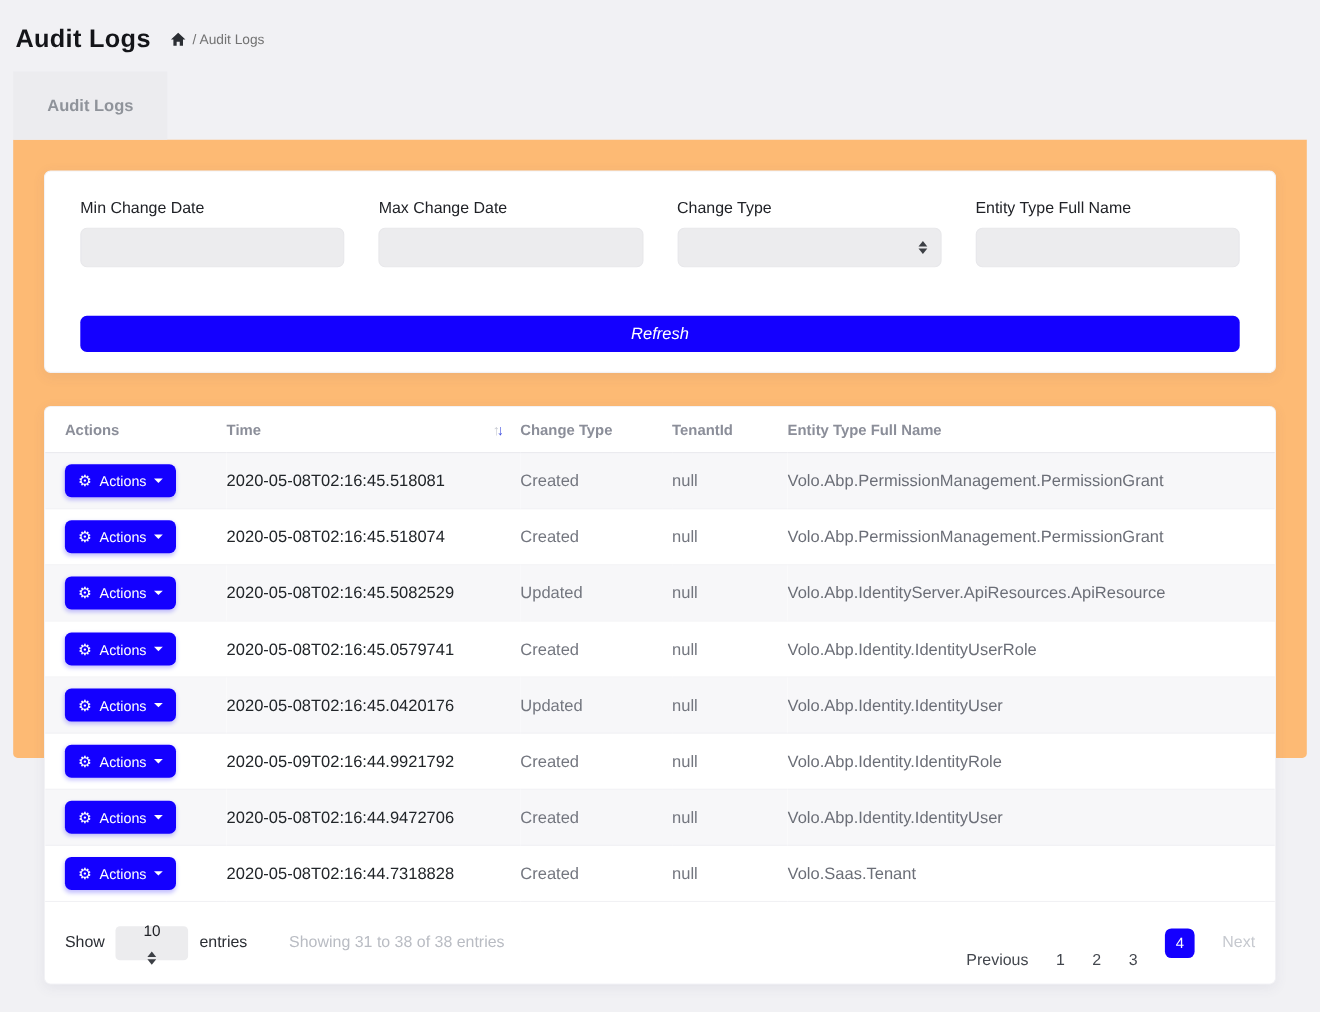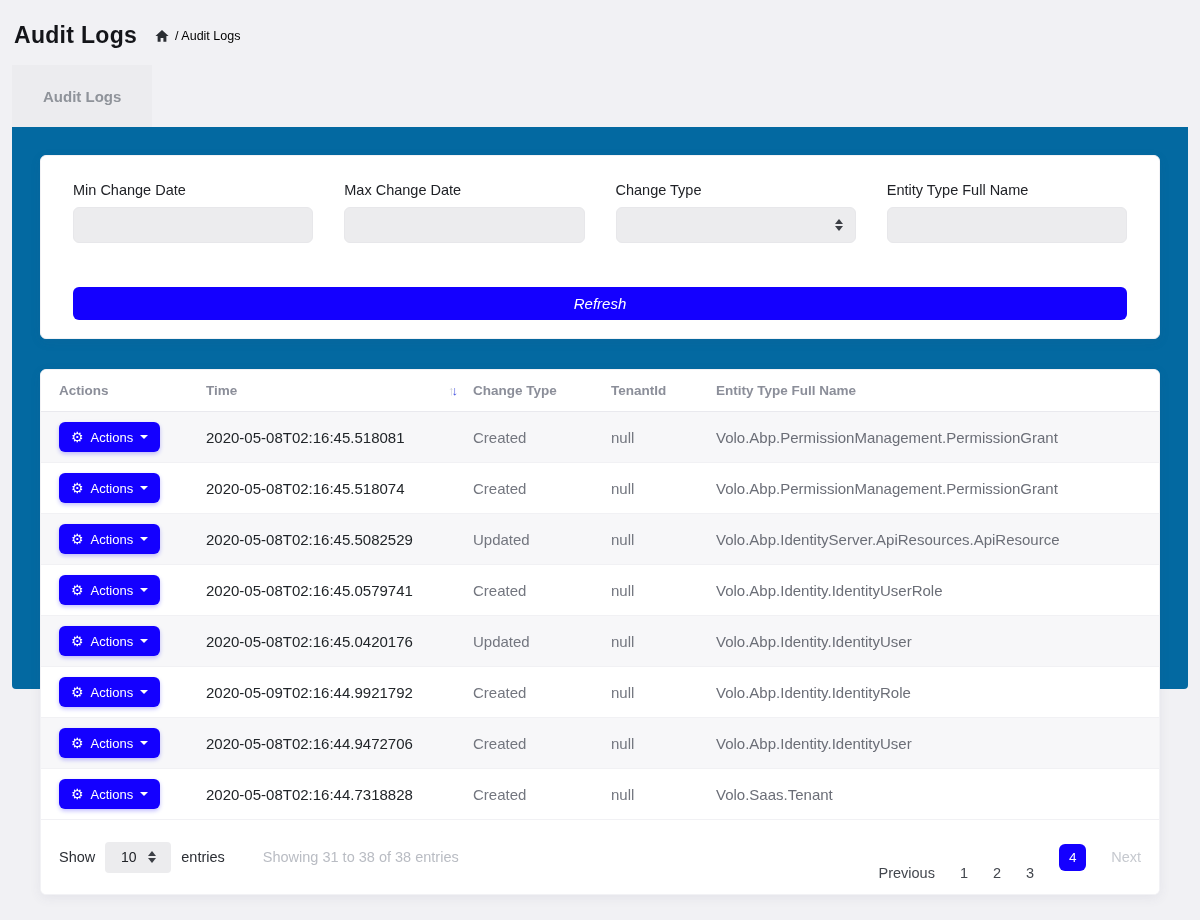--- a/index.html
+++ b/index.html
@@ -7,29 +7,29 @@
   body {
     width:1200px; height:920px;
     background:#f1f1f4;
     font-family:"Liberation Sans", sans-serif;
     overflow:hidden;
     color:#1f2126;
   }
   
   .page-header { display:flex; align-items:center; padding:15px 0 0 14px; height:56px; }
   .page-title { font-size:23px; font-weight:bold; color:#141519; margin:0; letter-spacing:.3px; }
-  .breadcrumb { display:flex; align-items:center; gap:6px; margin-left:18px; font-size:12.5px; color:#000000; }
+  .breadcrumb { display:flex; align-items:center; gap:6px; margin-left:18px; font-size:12.5px; color:#737373; }
   .breadcrumb svg { display:block; }
   
   .tabs { display:flex; margin:9px 0 0 12px; height:62px; }
   .tab { padding:0 31px; display:flex; align-items:center; font-size:15px; font-weight:bold; cursor:pointer; }
   .tab.inactive { background:#ececef; color:#8f939a; }
   .tab.active   { background:#ffffff; color:#1400ff; }
   
-  .panel { margin:0 12px; background:#0369a1; height:562px; padding:28px 28px 33px; border-radius:0 0 4px 4px; }
+  .panel { margin:0 12px; background:#fdba74; height:562px; padding:28px 28px 33px; border-radius:0 0 4px 4px; }
   
   .filter-card {
     background:#fff; border:1px solid #f2f2f5; border-radius:6px;
     box-shadow:0 3px 12px rgba(80,80,110,0.08);
     padding:26px 32px 18px;
   }
   .filter-row { display:flex; gap:31px; }
   .filter-field { flex:1; min-width:0; }
   .filter-field label { display:block; font-size:14.5px; color:#202227; margin-bottom:9px; }
   .text-input, .select-input {
@@ -77,21 +77,21 @@
   .gear-glyph { font-size:14px; line-height:1; }
   .caret { width:0; height:0; border-left:4px solid transparent; border-right:4px solid transparent; border-top:4px solid #ffffff; }
   
   .table-footer {
     display:flex; align-items:center; padding:13px 18px; font-size:14.5px; color:#2b2e34;
     background:#fff;
   }
   .page-size-select {
     width:66px; height:31px; background:#ececee; border-radius:4px; margin:0 10px;
     display:flex; align-items:center; justify-content:center; gap:11px; cursor:pointer;
-    font-size:14px; color:#202227;
+    font-size:14px; color:#202227;flex-direction:column;
   }
   .footer-info { color:#b9bcc3; margin-left:38px; }
   .pagination { margin-left:auto; display:flex; align-items:center; gap:25px; color:#43474e; font-size:14.5px; }
   .page-link { cursor:pointer;margin-top:32px; }
   .page-active {
     background:#1400ff; color:#fff; width:27px; height:27px; border-radius:6px;
     display:flex; align-items:center; justify-content:center; font-size:13.5px; cursor:pointer;
   }
   .page-next-disabled { color:#c6c9cf; }
 </style>

